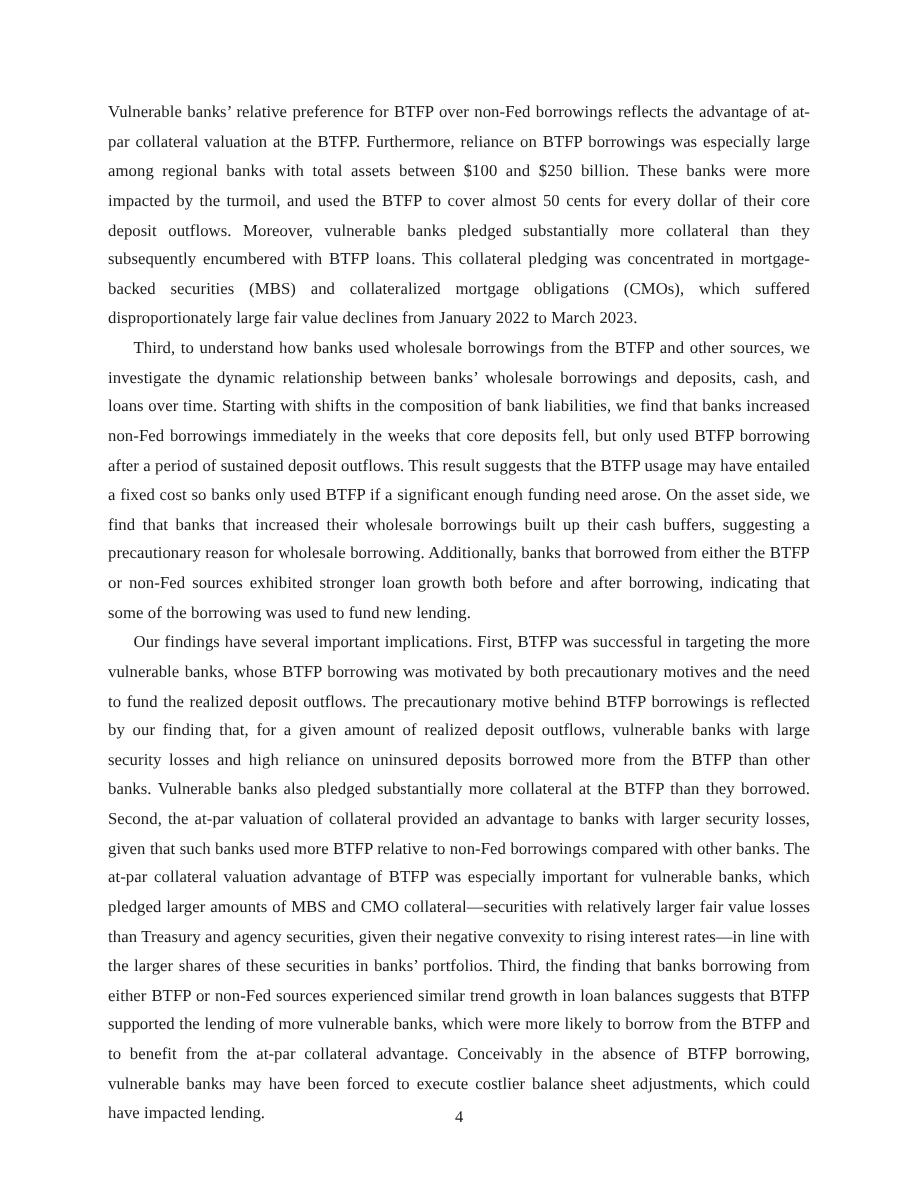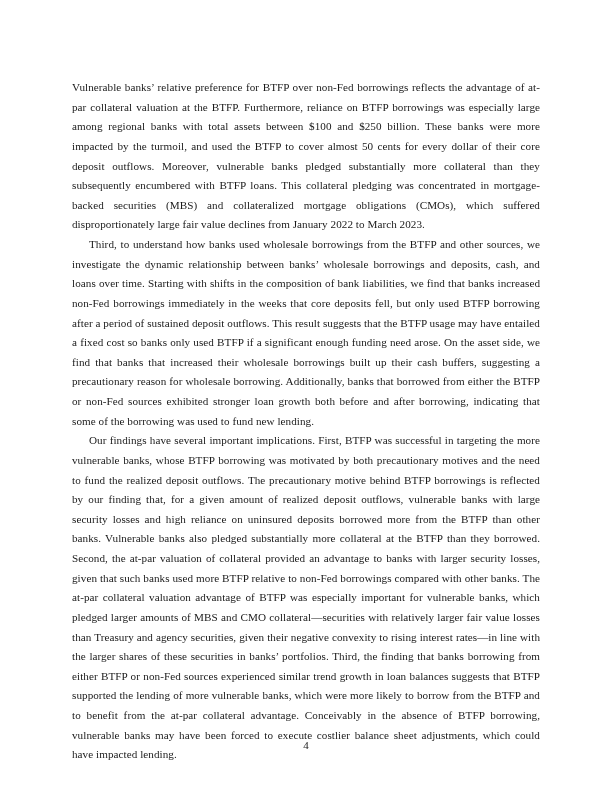--- a/index.html
+++ b/index.html
@@ -13,21 +13,20 @@
       position: relative;
       overflow: hidden;
       font-family: "DejaVu Serif", "Liberation Serif", serif;
       color: #1a1a1a;
     }
     .page {
       position: absolute;
       left: 72px;
       top: 66px;
       width: 468px;
-      margin-top: 12px;
     }
     .para {
       margin: 0;
       font-family: "Liberation Serif", "DejaVu Serif", serif;
       font-size: 11.15px;
       line-height: 19.62px;
       text-align: justify;
       letter-spacing: 0.05px;
       hyphens: none;
     }

